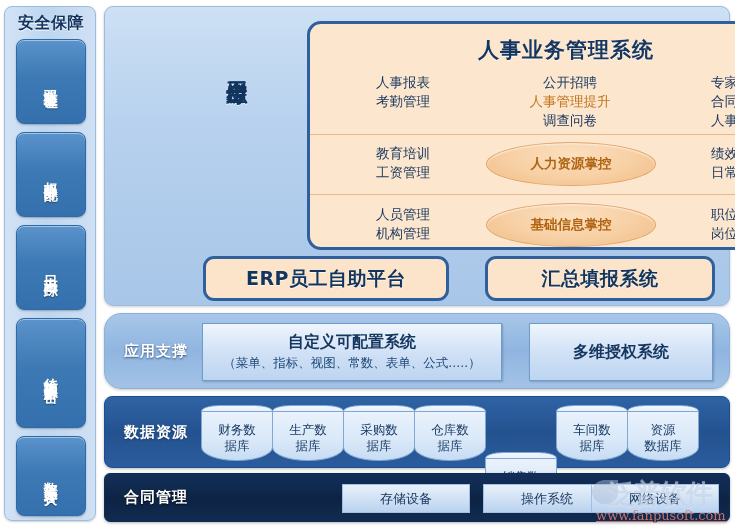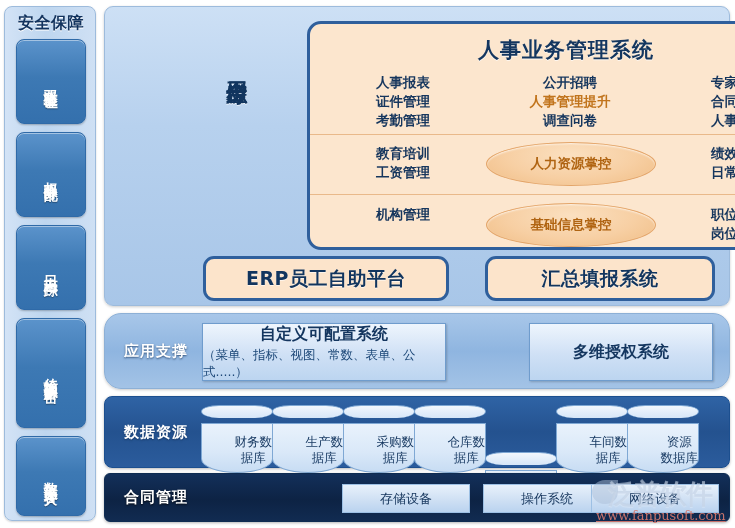--- a/index.html
+++ b/index.html
@@ -76,21 +76,20 @@
     text-shadow:0 1px 0 rgba(255,255,255,.65);
   }
   .hr-row{
     position:absolute;left:0;width:100%;
     box-sizing:border-box;
   }
   .hr-row.divider{border-top:1px solid #e9b98a;}
   .hr-col{
     position:absolute;text-align:center;font-size:13.5px;color:#16365d;
     line-height:1.42;
-    font-weight:bold;
   }
   .hr-col.left{left:18px;width:150px;}
   .hr-col.mid{left:176px;width:168px;}
   .hr-col.right{left:352px;width:152px;}
   .hr-col .hl{color:#c1741c;}
   .ellipse{
     position:absolute;border-radius:50%;
     border:1px solid #e3a468;
     background:radial-gradient(ellipse at 50% 28%,#fbe0c0 0%,#f7cfa3 55%,#f0bd85 100%);
     display:flex;align-items:center;justify-content:center;
@@ -149,26 +148,26 @@
   .db{
     position:absolute;top:8px;width:72px;height:56px;
   }
   .db .top{
     position:absolute;left:0;top:0;width:72px;height:13px;
     border:1px solid #7fa8d4;border-bottom:none;border-radius:50%/100%;
     background:linear-gradient(to bottom,#f2f7fd,#d6e6f8);
     box-sizing:border-box;
   }
   .db .body{
-    position:absolute;left:0;top:18px;width:72px;height:50px;
+    position:absolute;left:0;top:6px;width:72px;height:50px;
     border:1px solid #7fa8d4;
     border-radius:0 0 36px 36px/0 0 14px 14px;
     background:linear-gradient(to bottom,#e9f2fc 0%,#d9e8f8 60%,#c7dcf3 100%);
     box-sizing:border-box;
-    display:flex;align-items:center;justify-content:flex-end;
+    display:flex;align-items:center;justify-content:center;
   }
   .db .label{
     font-size:12.5px;color:#14365f;text-align:center;line-height:1.25;
     margin-top:4px;
   }
 
   
   .infra-band{
     position:absolute;left:104px;top:473px;width:626px;height:49px;
     border:1px solid #0f2c52;border-radius:6px;
@@ -240,21 +239,20 @@
     <div class="platform-label">
       <span>综合应用平台</span>
     </div>
 
     <div class="hr-card">
       <div class="hr-title">人事业务管理系统</div>
 
       <div class="hr-row" style="top:46px;height:62px;">
         <div class="hr-col left" style="top:3px;">
           <div>人事报表</div>
-          <div>证件管理</div>
           <div>考勤管理</div>
         </div>
         <div class="hr-col mid" style="top:3px;">
           <div>公开招聘</div>
           <div class="hl">人事管理提升</div>
           <div>调查问卷</div>
         </div>
         <div class="hr-col right" style="top:3px;">
           <div>专家人才</div>
           <div>合同管理</div>
@@ -271,40 +269,41 @@
           <span>人力资源掌控</span>
         </div>
         <div class="hr-col right" style="top:9px;">
           <div>绩效考评</div>
           <div>日常业务</div>
         </div>
       </div>
 
       <div class="hr-row divider" style="top:170px;height:58px;">
         <div class="hr-col left" style="top:10px;">
+          <div>人员管理</div>
           <div>机构管理</div>
         </div>
         <div class="ellipse" style="left:176px;top:8px;width:168px;height:42px;">
           <span>基础信息掌控</span>
         </div>
         <div class="hr-col right" style="top:10px;">
           <div>职位管理</div>
           <div>岗位管理</div>
         </div>
       </div>
     </div>
 
     <div class="plat-btn" style="left:98px;top:249px;width:246px;">ERP员工自助平台</div>
     <div class="plat-btn" style="left:380px;top:249px;width:230px;">汇总填报系统</div>
   </div>
 
   <div class="support-band">
     <div class="band-label">应用支撑</div>
 
-    <div class="support-box" style="left:97px;width:244px;">
+    <div class="support-box" style="left:97px;width:300px;">
       <div class="l1">自定义可配置系统</div>
       <div class="l2">（菜单、指标、视图、常数、表单、公式.....）</div>
     </div>
 
     <div class="support-box single" style="left:424px;width:184px;">
       <div class="l1">多维授权系统</div>
     </div>
   </div>
 
   <div class="data-band">

